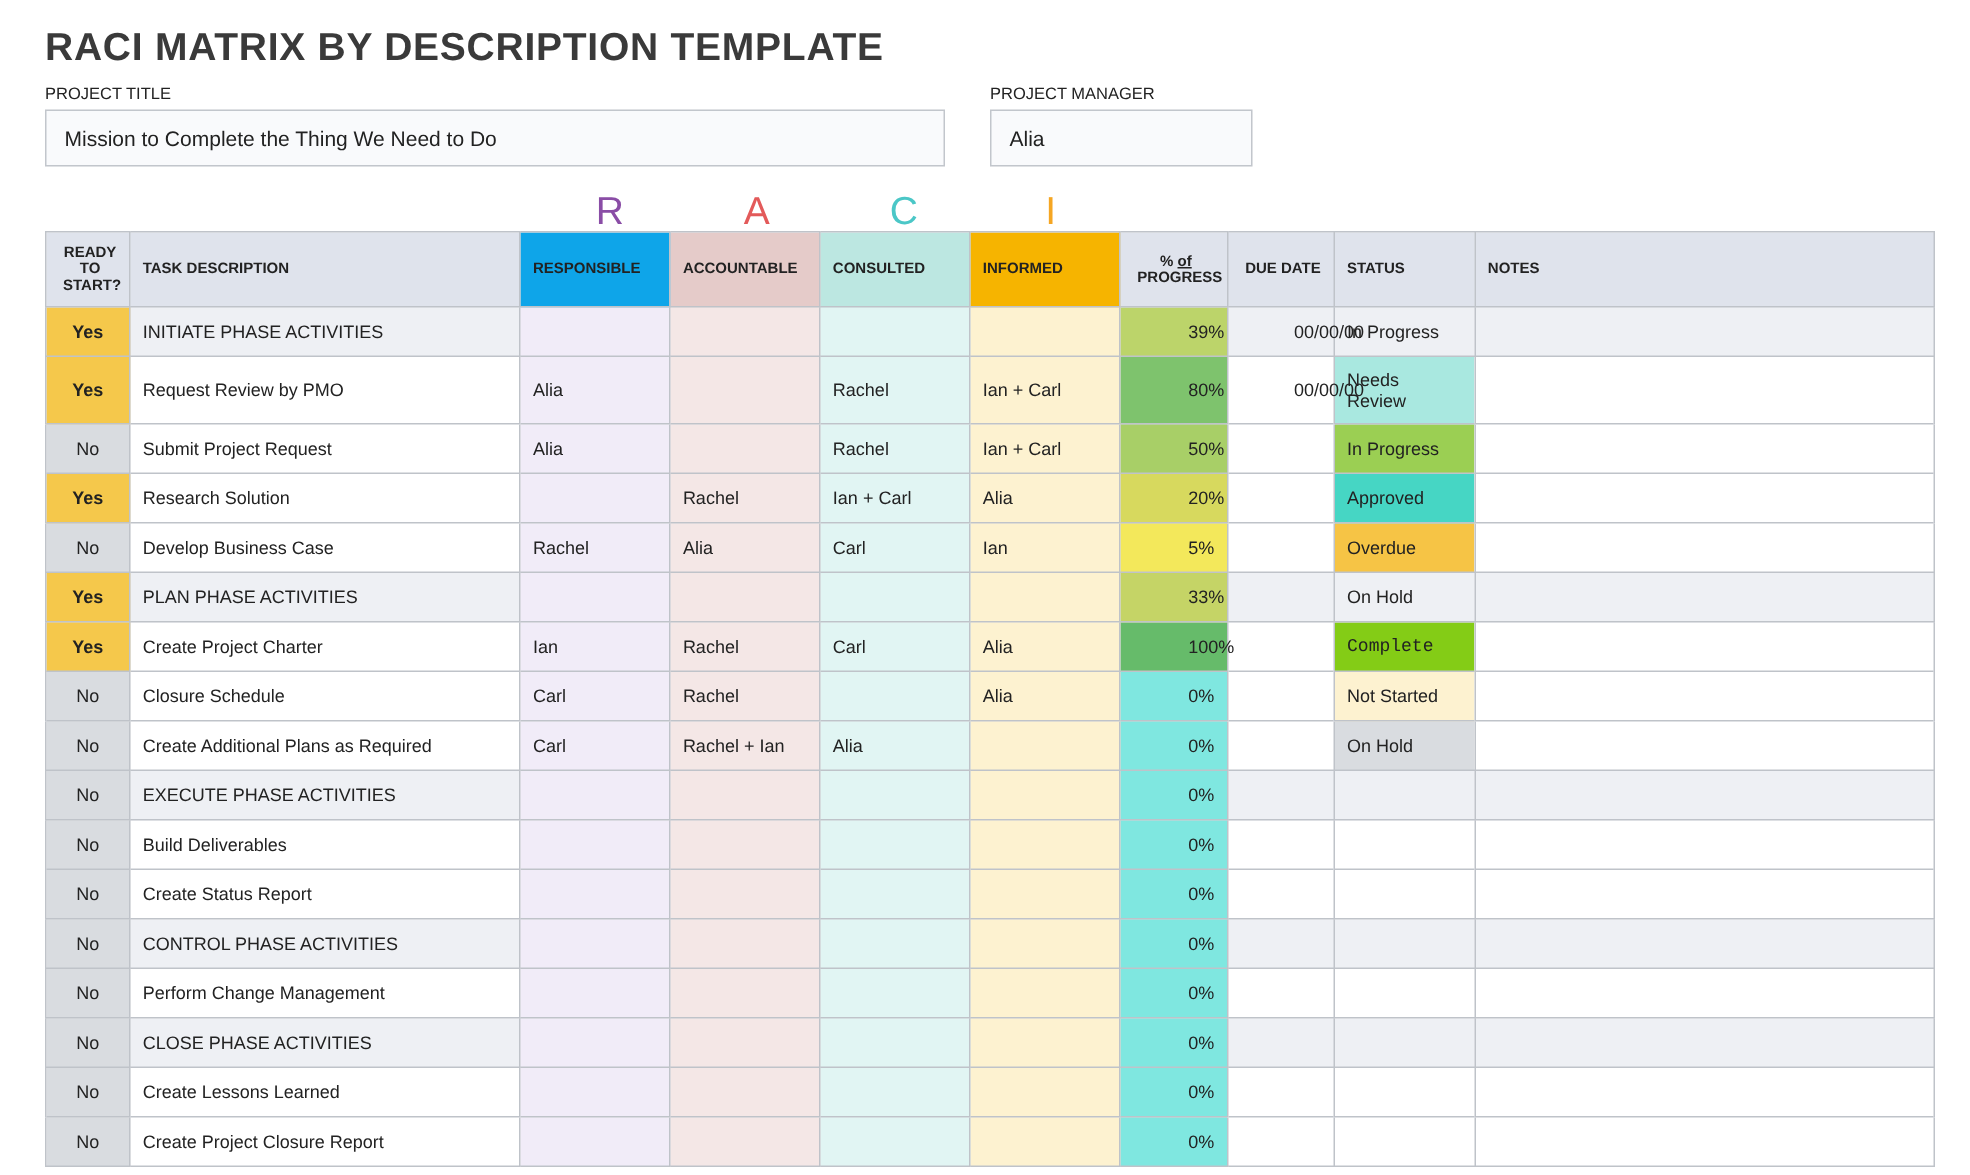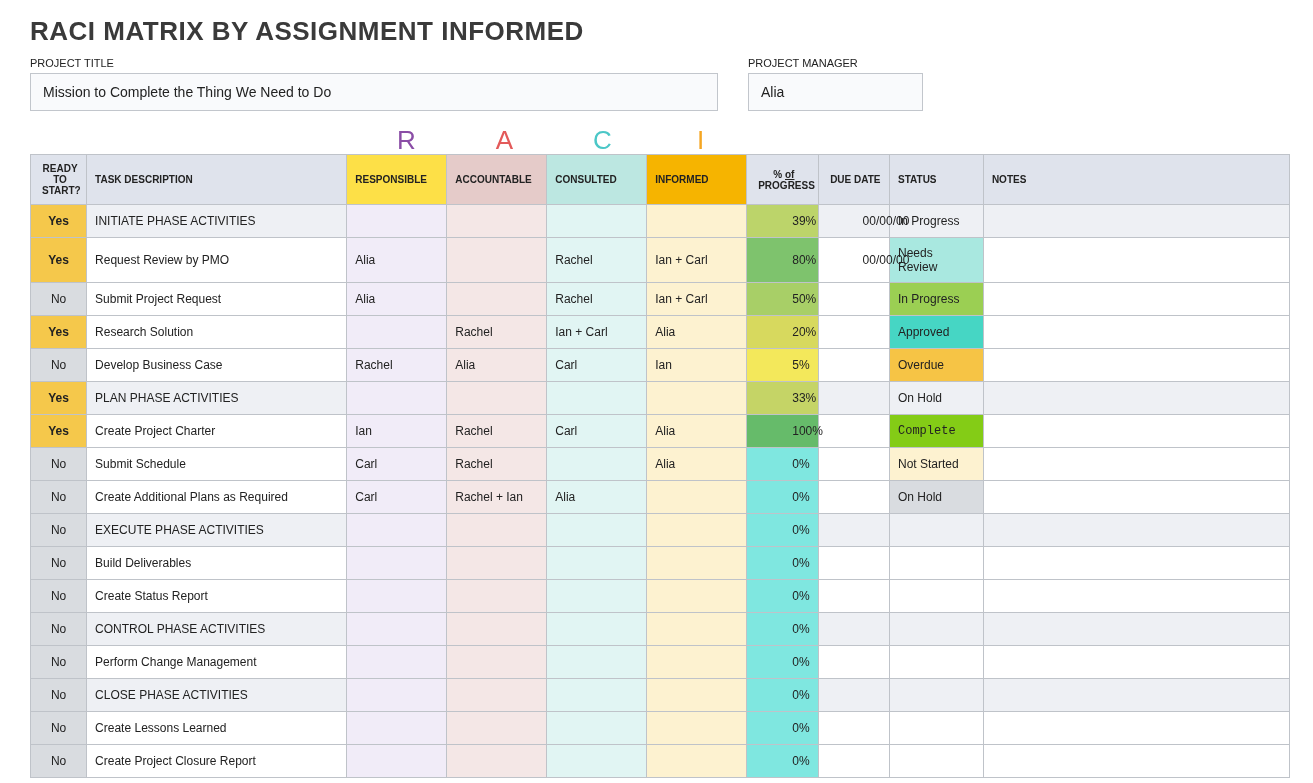--- a/index.html
+++ b/index.html
@@ -1,20 +1,20 @@
 <!DOCTYPE html>
 <html><head>
 <meta charset="utf-8">
 <style>
   * { box-sizing: border-box; margin: 0; padding: 0; }
   body { font-family: "Century Gothic", "Avant Garde", sans-serif; background: #fff; padding: 16px 30px; color: #222; }
   h1 { font-size: 26px; font-weight: 700; color: #3a3a3a; letter-spacing: 0.5px; margin-bottom: 10px; }
   .info-row { display: flex; gap: 30px; margin-bottom: 14px; }
   .info-block { display: flex; flex-direction: column; }
-  .info-block.project  { width: 688px; }
+  .info-block.project  { width: 600px; }
   .info-block.manager  { width: 175px; }
   .info-label { font-size: 11px; font-weight: 400; color: #222; margin-bottom: 4px; }
   .info-value { border: 1px solid #c2c6cc; background: #f9fafc; padding: 10px 12px; font-size: 14px; }
   
   .raci-letters { display: flex; margin-left: 325px; font-size: 26px; font-weight: 500; margin-bottom:-2px; }
   .raci-letters span { display:inline-block; text-align:center; }
   .rl-R { color:#8a4da6; width:98px; text-align:left; padding-left:5px;}
   .rl-A { color:#e35a5a; width:98px; text-align:left; padding-left:5px;}
   .rl-C { color:#4bc7c7; width:98px; text-align:left; padding-left:5px;}
   .rl-I { color:#f5a623; width:98px; text-align:left; padding-left:5px;}
@@ -27,21 +27,21 @@
   col.cons    { width: 98px; }
   col.info    { width: 98px; }
   col.prog    { width: 70px; }
   col.due     { width: 70px; }
   col.status  { width: 92px; }
   col.notes   { width: 300px; }
   
   th, td { border: 1px solid #bfc3c9; font-size: 11px; padding: 8px 8px; text-align: left; height:33px; }
   thead th { background: #dfe3ec; font-weight: 700; font-size: 10px; }
   thead th.h-ready, thead th.h-prog, thead th.h-due { text-align:center;padding-left:11px; }
-  thead th.h-resp { background:#fde047; }
+  thead th.h-resp { background:#0ea5e9; }
   thead th.h-acct { background:#e5cbc9; }
   thead th.h-cons { background:#bce7e1; }
   thead th.h-info { background:#f6b400; }
   .u { text-decoration: underline; }
   
   tbody td { vertical-align: middle; }
   td.c-ready { text-align:center; font-size:12px; }
   td.c-prog  { text-align:center; font-size:12px;padding-left:45px; }
   td.c-due   { text-align:center; font-size:12px;padding-left:44px; }
   td.c-desc  { font-size:12px; }
@@ -85,21 +85,21 @@
   .st-onhold      { background:#d9dce0; }
   .st-complete    { background:#84cc16;font-family:Liberation Mono, monospace; }
   .st-notstarted  { background:#fdf2d0; }
   .st-blank       { background:#eef0f4; }
   .st-blankw      { background:#fff; }
   
 </style>
 </head>
 <body>
 
-<h1>RACI MATRIX BY ASSIGNMENT INFORMED</h1>
+<h1>RACI MATRIX BY DESCRIPTION TEMPLATE</h1>
 
 <div class="info-row">
   <div class="info-block project">
     <div class="info-label">PROJECT TITLE</div>
     <div class="info-value">Mission to Complete the Thing We Need to Do</div>
   </div>
   <div class="info-block manager">
     <div class="info-label">PROJECT MANAGER</div>
     <div class="info-value">Alia</div>
   </div>
@@ -223,21 +223,21 @@
         <td class="c-acct">Rachel</td>
         <td class="c-cons">Carl</td>
         <td class="c-info">Alia</td>
         <td class="c-prog p-100">100%</td>
         <td class="c-due"></td>
         <td class="c-status st-complete">Complete</td>
         <td class="c-notes"></td>
       </tr>
       <tr class="task dash">
         <td class="c-ready ready-no">No</td>
-        <td class="c-desc">Submit Schedule</td>
+        <td class="c-desc">Closure Schedule</td>
         <td class="c-resp">Carl</td>
         <td class="c-acct">Rachel</td>
         <td class="c-cons"></td>
         <td class="c-info">Alia</td>
         <td class="c-prog p-0">0%</td>
         <td class="c-due"></td>
         <td class="c-status st-notstarted">Not Started</td>
         <td class="c-notes"></td>
       </tr>
       <tr class="task">

